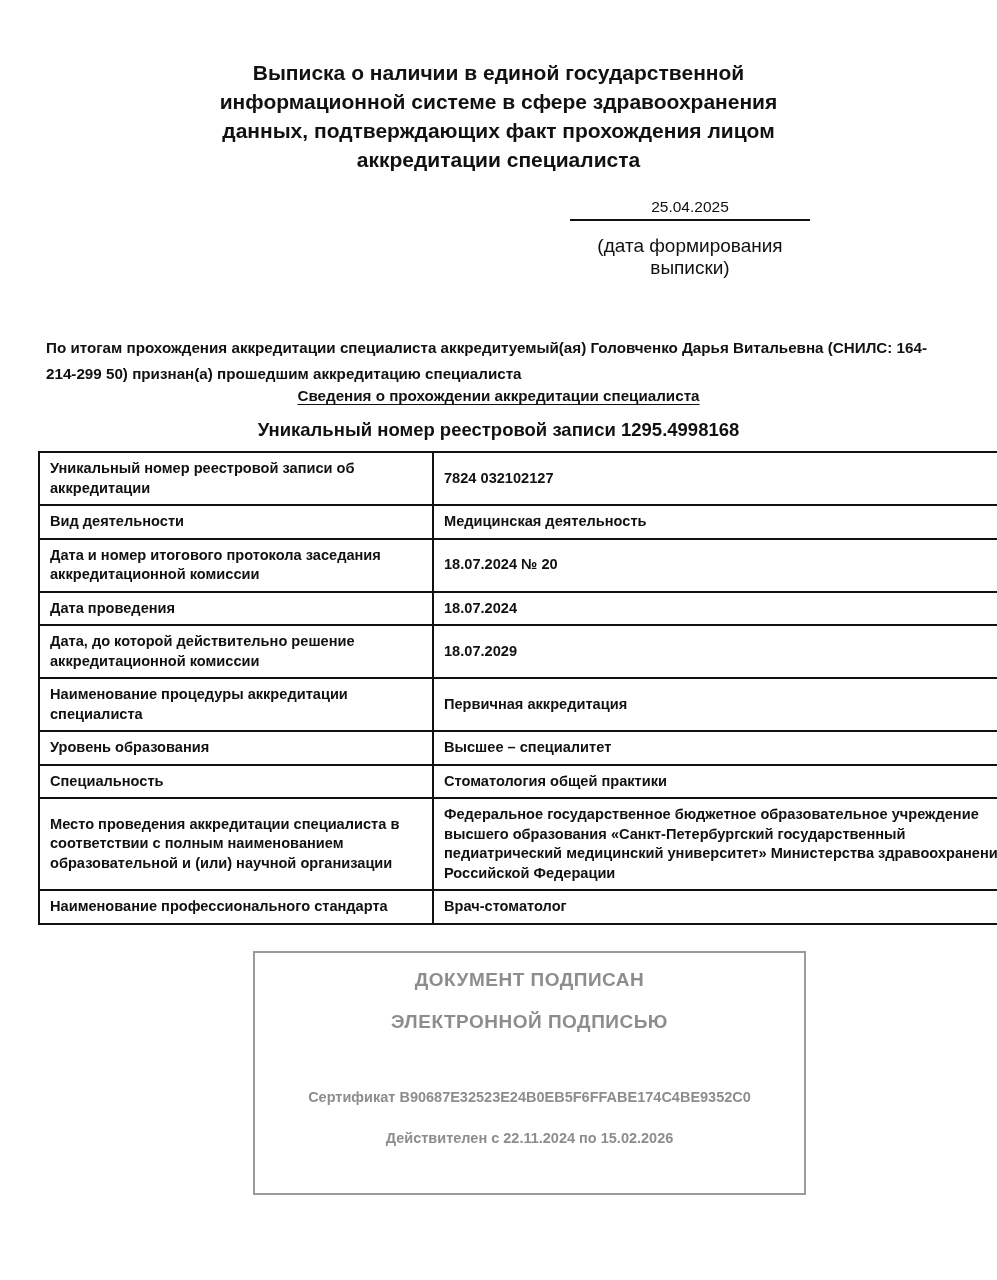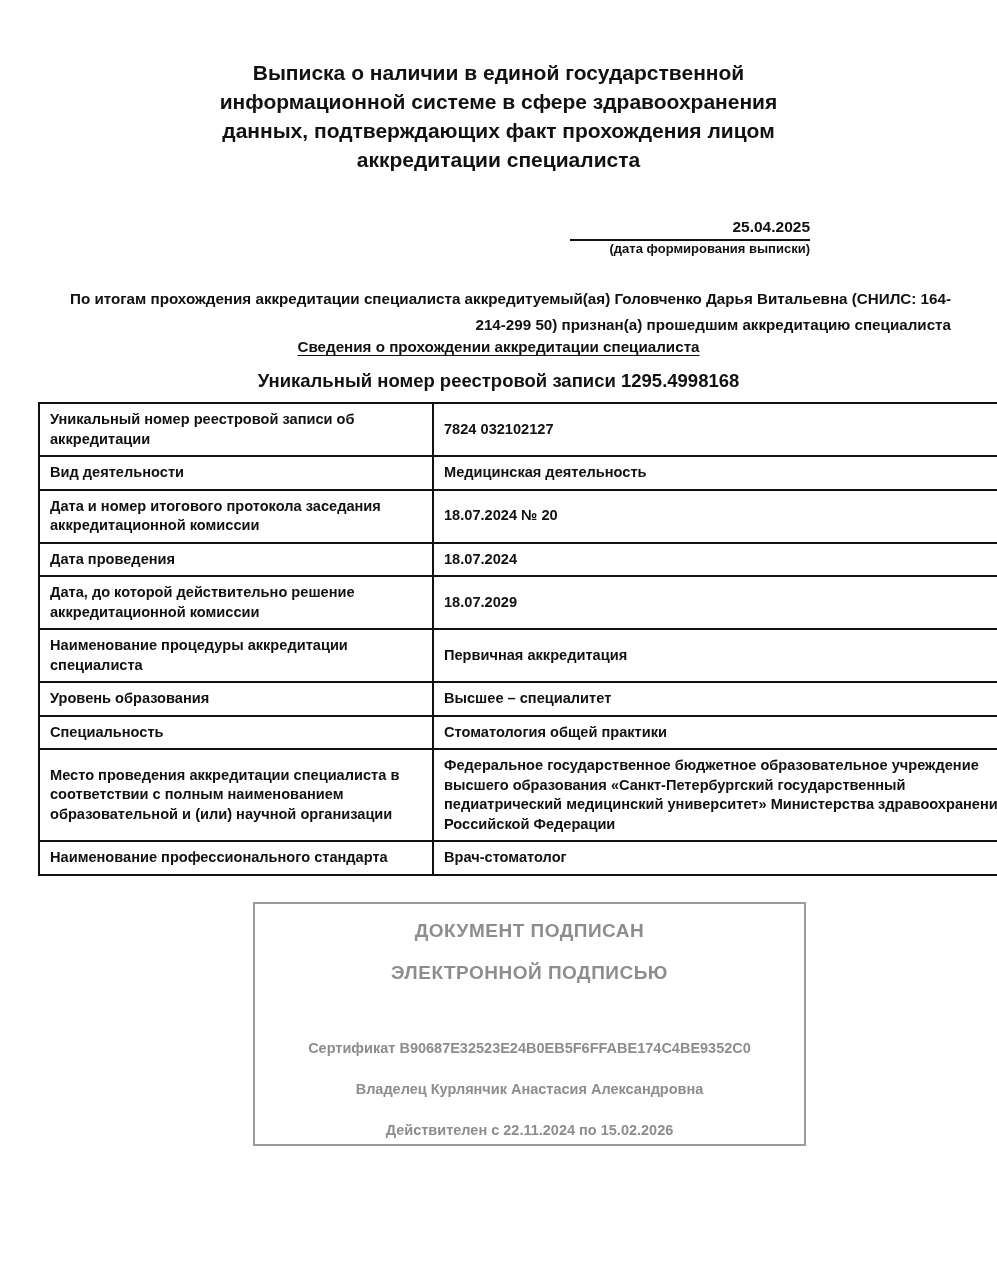--- a/index.html
+++ b/index.html
@@ -20,37 +20,37 @@
   .doc-title {
     margin: 58px auto 0 auto;
     max-width: 648px;
     text-align: center;
     font-size: 21px;
     font-weight: 700;
     line-height: 29px;
   }
   .date-block {
     width: 240px;
-    margin: 44px 187px 0 auto;
-    text-align: right;
-    font-weight: 700;
+    margin: 24px 187px 0 auto;
+    text-align: center;
+    font-weight: 400;
   }
   .date-value {
     font-size: 15.5px;
     padding-bottom: 3px;
     border-bottom: 2.5px solid #111111;
   }
   .date-caption {
-    font-size: 13px;
-    padding-top: 0;
+    font-size: 19px;
+    padding-top: 14px;
   }
   .intro {
-    margin: 30px auto 0 auto;
+    margin: 56px auto 0 auto;
     max-width: 905px;
-    text-align: right;
+    text-align: left;
     font-size: 15.2px;
     font-weight: 700;
     line-height: 26px;
   }
   .section-heading {
     text-align: center;
     font-size: 15.2px;
     font-weight: 700;
     text-decoration: underline;
     text-underline-offset: 3px;
@@ -162,17 +162,16 @@
         <td class="cell-label">Наименование профессионального стандарта</td>
         <td class="cell-value">Врач-стоматолог</td>
       </tr>
     </tbody>
   </table>
 
   <div class="stamp">
     <div class="stamp-title">ДОКУМЕНТ ПОДПИСАН</div>
     <div class="stamp-title">ЭЛЕКТРОННОЙ ПОДПИСЬЮ</div>
     <div class="stamp-detail first">Сертификат B90687E32523E24B0EB5F6FFABE174C4BE9352C0</div>
-    <div class="stamp-detail">Владелец Курлянчик Анастасия Александровна</div>
     <div class="stamp-detail">Действителен с 22.11.2024 по 15.02.2026</div>
   </div>
 
 </div>
 
 </body></html>

